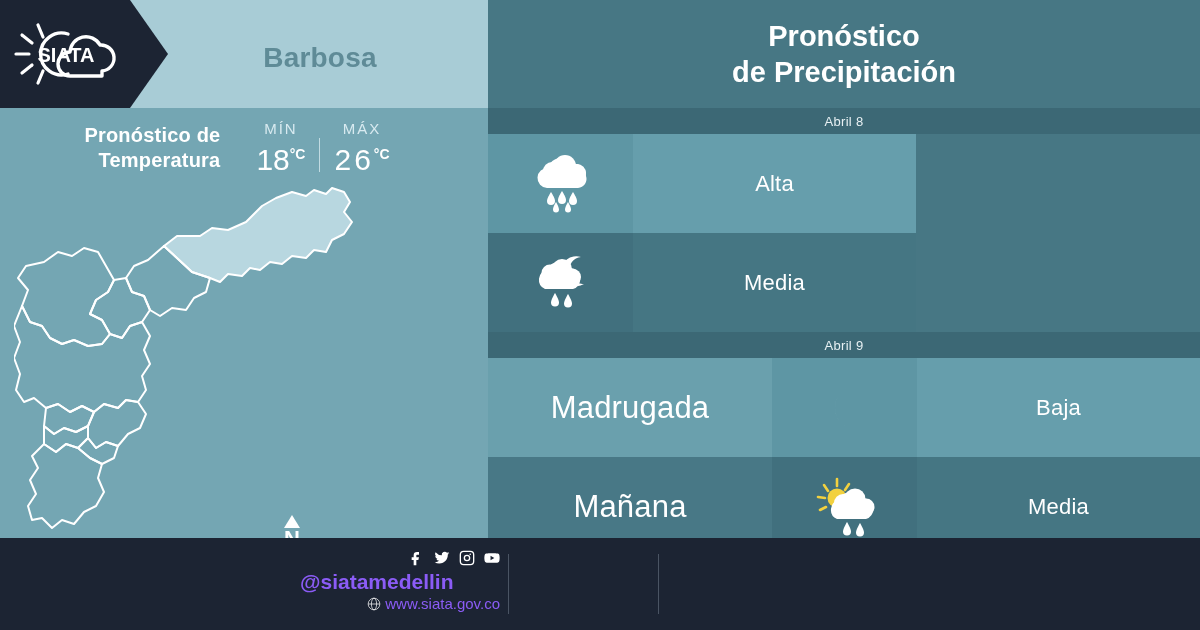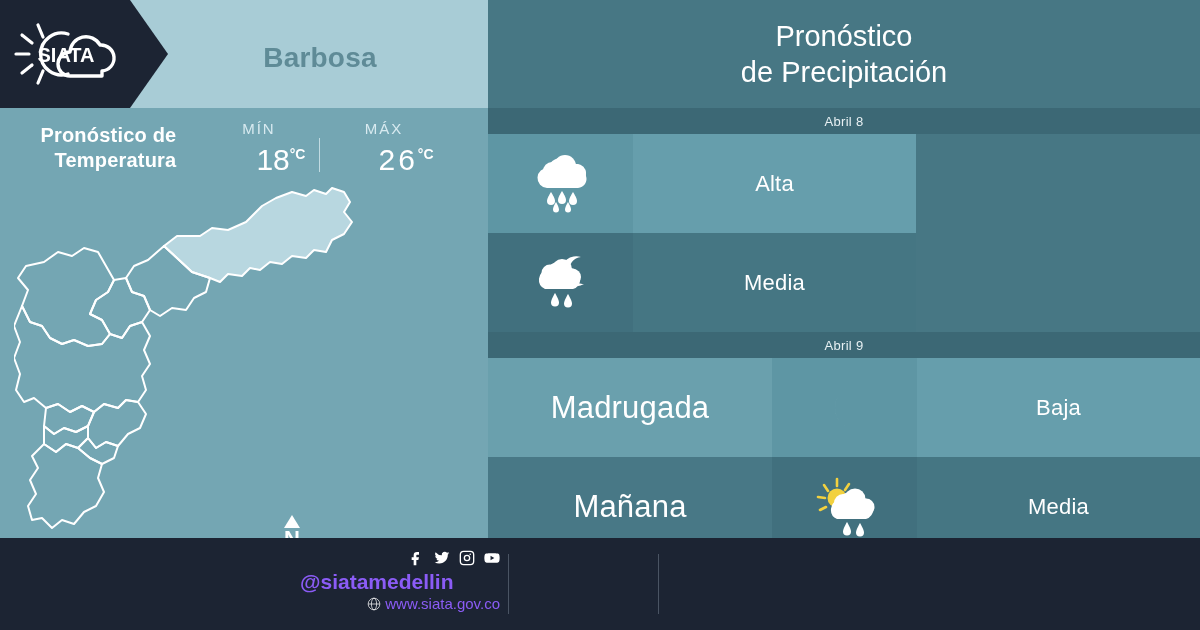--- a/index.html
+++ b/index.html
@@ -46,21 +46,21 @@
     font-size:20px; line-height:25px; letter-spacing:0.2px;
   }
   .temp-values{ display:flex; align-items:flex-start; }
   .temp-col{ text-align:center; padding:0 14px; }
   .temp-col .cap{
     color:#d8eaf0; font-size:15px; letter-spacing:2px; font-weight:300;
     display:block; margin-bottom:1px;
   }
   .temp-col .val{
     color:#ffffff; font-size:30px; font-weight:300; line-height:32px;
-    display:block; white-space:nowrap;margin-left:44px;
+    display:block; white-space:nowrap;
   }
   .temp-col .val sup{ font-size:14px; font-weight:bold; vertical-align:super; }
   .temp-col .val .sp{ letter-spacing:3px; }
   .temp-div{
     width:1px; height:34px; background:#cfe4ea; margin-top:18px; opacity:.85;
   }
 
   .map-wrap{
     position:absolute; left:0; top:186px; width:488px; height:352px;
   }
@@ -76,21 +76,21 @@
   }
 
   
   .right-panel{
     position:absolute; left:488px; top:0; width:712px; height:538px;
     background:#477784;
   }
   .fc-title{
     position:absolute; left:0; top:0; width:712px; height:108px;
     display:flex; flex-direction:column; align-items:center; justify-content:center;
-    color:#ffffff; font-size:29px; font-weight:normal; line-height:36px;
+    color:#ffffff; font-size:29px; font-weight:bold; line-height:36px;
     text-align:center;
   }
   .date-band{
     width:712px; height:26px; background:#3c6875;
     display:flex; align-items:center; justify-content:center;
     color:#e7f0f3; font-size:13px; font-weight:300; letter-spacing:.3px;
   }
   .fc-rows{ position:absolute; left:0; top:108px; width:712px; }
   .fc-row{ display:flex; width:712px; height:99px; }
   .fc-row.light .c-label{ background:#6aa0ad; }

